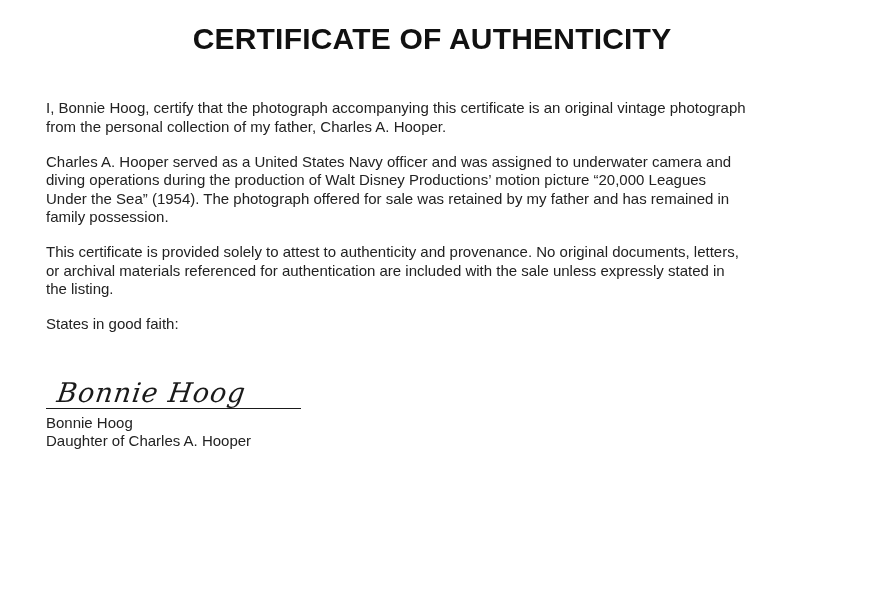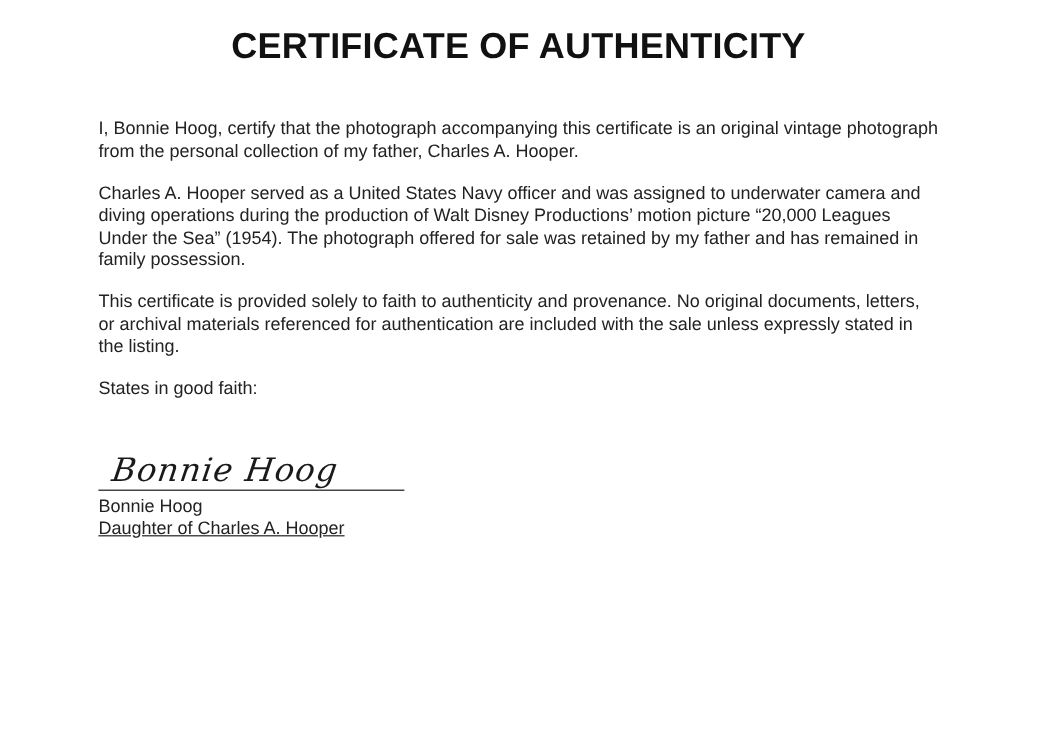--- a/index.html
+++ b/index.html
@@ -26,21 +26,21 @@
     padding-top: 21px;
     text-align: center;
     font-size: 30px;
     line-height: 36px;
     font-weight: 700;
     color: #111111;
     letter-spacing: 0.2px;
   }
   .content {
     width: 700px;
-    margin-left: 82px;
+    margin-left: 46px;
     font-size: 15px;
     line-height: 18.5px;
     color: #222222;
   }
   .content p {
     margin: 0 0 16.5px 0;
   }
   .content p.first {
     margin-top: 42px;
   }
@@ -61,36 +61,35 @@
     width: 255px;
     border-bottom: 1.6px solid #1a1a1a;
     margin-top: 6px;
   }
   .sig-name {
     margin-top: 5px;
     line-height: 18px;
   }
   .sig-rel {
     line-height: 18px;
-    text-decoration: underline;
   }
 </style>
 </head>
 <body>
 
 <div class="page">
   <h1 class="title">CERTIFICATE OF AUTHENTICITY</h1>
 
   <div class="content">
     <p class="first">I, Bonnie Hoog, certify that the photograph accompanying this certificate is an original vintage photograph from the personal collection of my father, Charles A. Hooper.</p>
 
     <p>Charles A. Hooper served as a United States Navy officer and was assigned to underwater camera and diving operations during the production of Walt Disney Productions’ motion picture “20,000 Leagues Under the Sea” (1954). The photograph offered for sale was retained by my father and has remained in family possession.</p>
 
 
-    <p>This certificate is provided solely to faith to authenticity and provenance. No original documents, letters, or archival materials referenced for authentication are included with the sale unless expressly stated in the listing.</p>
+    <p>This certificate is provided solely to attest to authenticity and provenance. No original documents, letters, or archival materials referenced for authentication are included with the sale unless expressly stated in the listing.</p>
 
     <p>States in good faith:</p>
 
     <div>
       <div class="sig-script">Bonnie Hoog</div>
 
       <div class="sig-rule"></div>
 
       <div class="sig-name">Bonnie Hoog</div>
 

